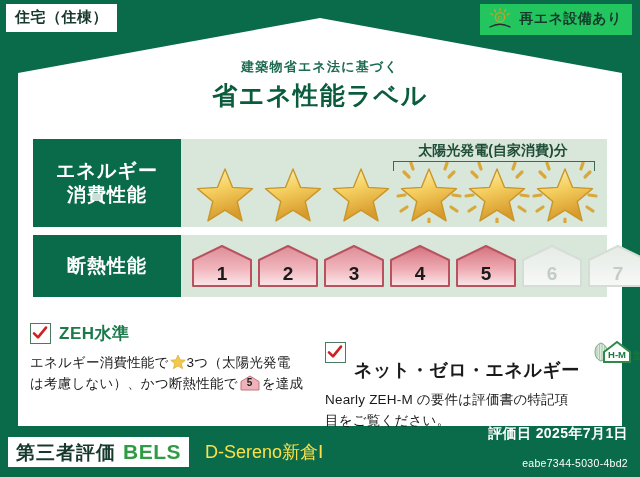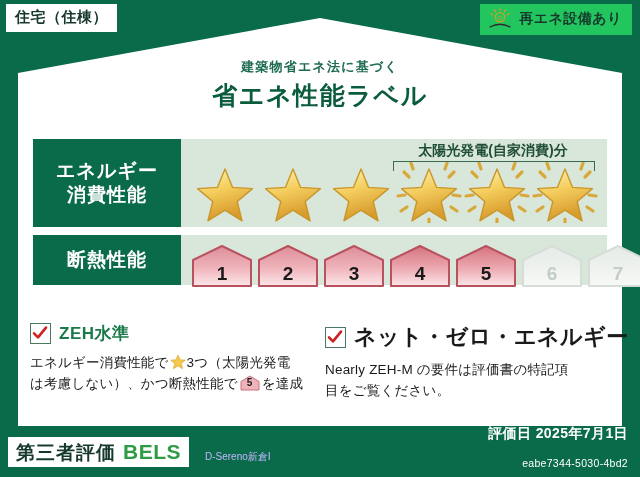--- a/index.html
+++ b/index.html
@@ -65,21 +65,21 @@
   }
 
   
   .perf-row{
     position:absolute;left:33px;width:574px;
     display:flex;align-items:stretch;
     background:#d9e6da;
     z-index:5;
   }
   #row-energy{top:139px;height:88px;}
-  #row-insulation{top:235px;height:50px;}
+  #row-insulation{top:235px;height:62px;}
 
   .row-label{
     background:#0a6b4b;color:#ffffff;
     width:148px;flex:0 0 148px;
     display:flex;flex-direction:column;align-items:center;justify-content:center;
     font-size:19px;font-weight:bold;line-height:1.28;letter-spacing:1px;
   }
   #row-insulation .row-label{font-size:19px;}
 
   .row-body{flex:1;position:relative;}
@@ -134,21 +134,21 @@
 
   .crit-head{display:flex;align-items:center;gap:8px;margin-bottom:7px;}
   .checkbox{
     width:19px;height:19px;flex:0 0 19px;
     border:1.5px solid #4b7a60;background:#fff;position:relative;
   }
   .checkbox svg{position:absolute;left:1px;top:1px;width:16px;height:16px;}
   .crit-title{
     font-size:17px;font-weight:bold;color:#1a7a4a;letter-spacing:.5px;white-space:nowrap;
   }
-  #criteria-right .crit-title{color:#1a1a1a;font-size:22px;}
+  #criteria-right .crit-title{color:#1a1a1a;font-size:18px;margin-top:36px;}
   .crit-body{
     font-size:13.5px;color:#1a1a1a;line-height:1.58;letter-spacing:.2px;
   }
   .inline-star{display:inline-block;vertical-align:-3px;width:16px;height:16px;margin:0 1px;}
   .inline-grade{
     display:inline-block;vertical-align:-3px;position:relative;
     width:20px;height:16px;margin:0 2px;
   }
   .inline-grade .ig-num{
     position:absolute;inset:0;display:flex;align-items:flex-end;justify-content:center;
@@ -163,21 +163,21 @@
   }
   #bels-plate{
     position:absolute;left:8px;bottom:10px;
     background:#ffffff;padding:3px 8px 1px 8px;
     display:flex;align-items:baseline;gap:7px;white-space:nowrap;
   }
   #bels-plate .third{font-size:19px;font-weight:bold;color:#16392c;letter-spacing:1px;}
   #bels-plate .bels{font-size:21px;font-weight:bold;color:#2e9c45;letter-spacing:0.5px;}
   #property-name{
     position:absolute;left:205px;bottom:13px;
-    color:#c4b5fd;font-size:10px;white-space:nowrap;
+    color:#fde047;font-size:18px;white-space:nowrap;
   }
   #eval-block{
     position:absolute;right:12px;bottom:8px;text-align:right;color:#ffffff;
   }
   #eval-date{font-size:14px;font-weight:bold;letter-spacing:.4px;}
   #eval-id{font-size:10.5px;margin-top:14px;letter-spacing:.3px;}
 </style>
 </head>
 <body>
 

